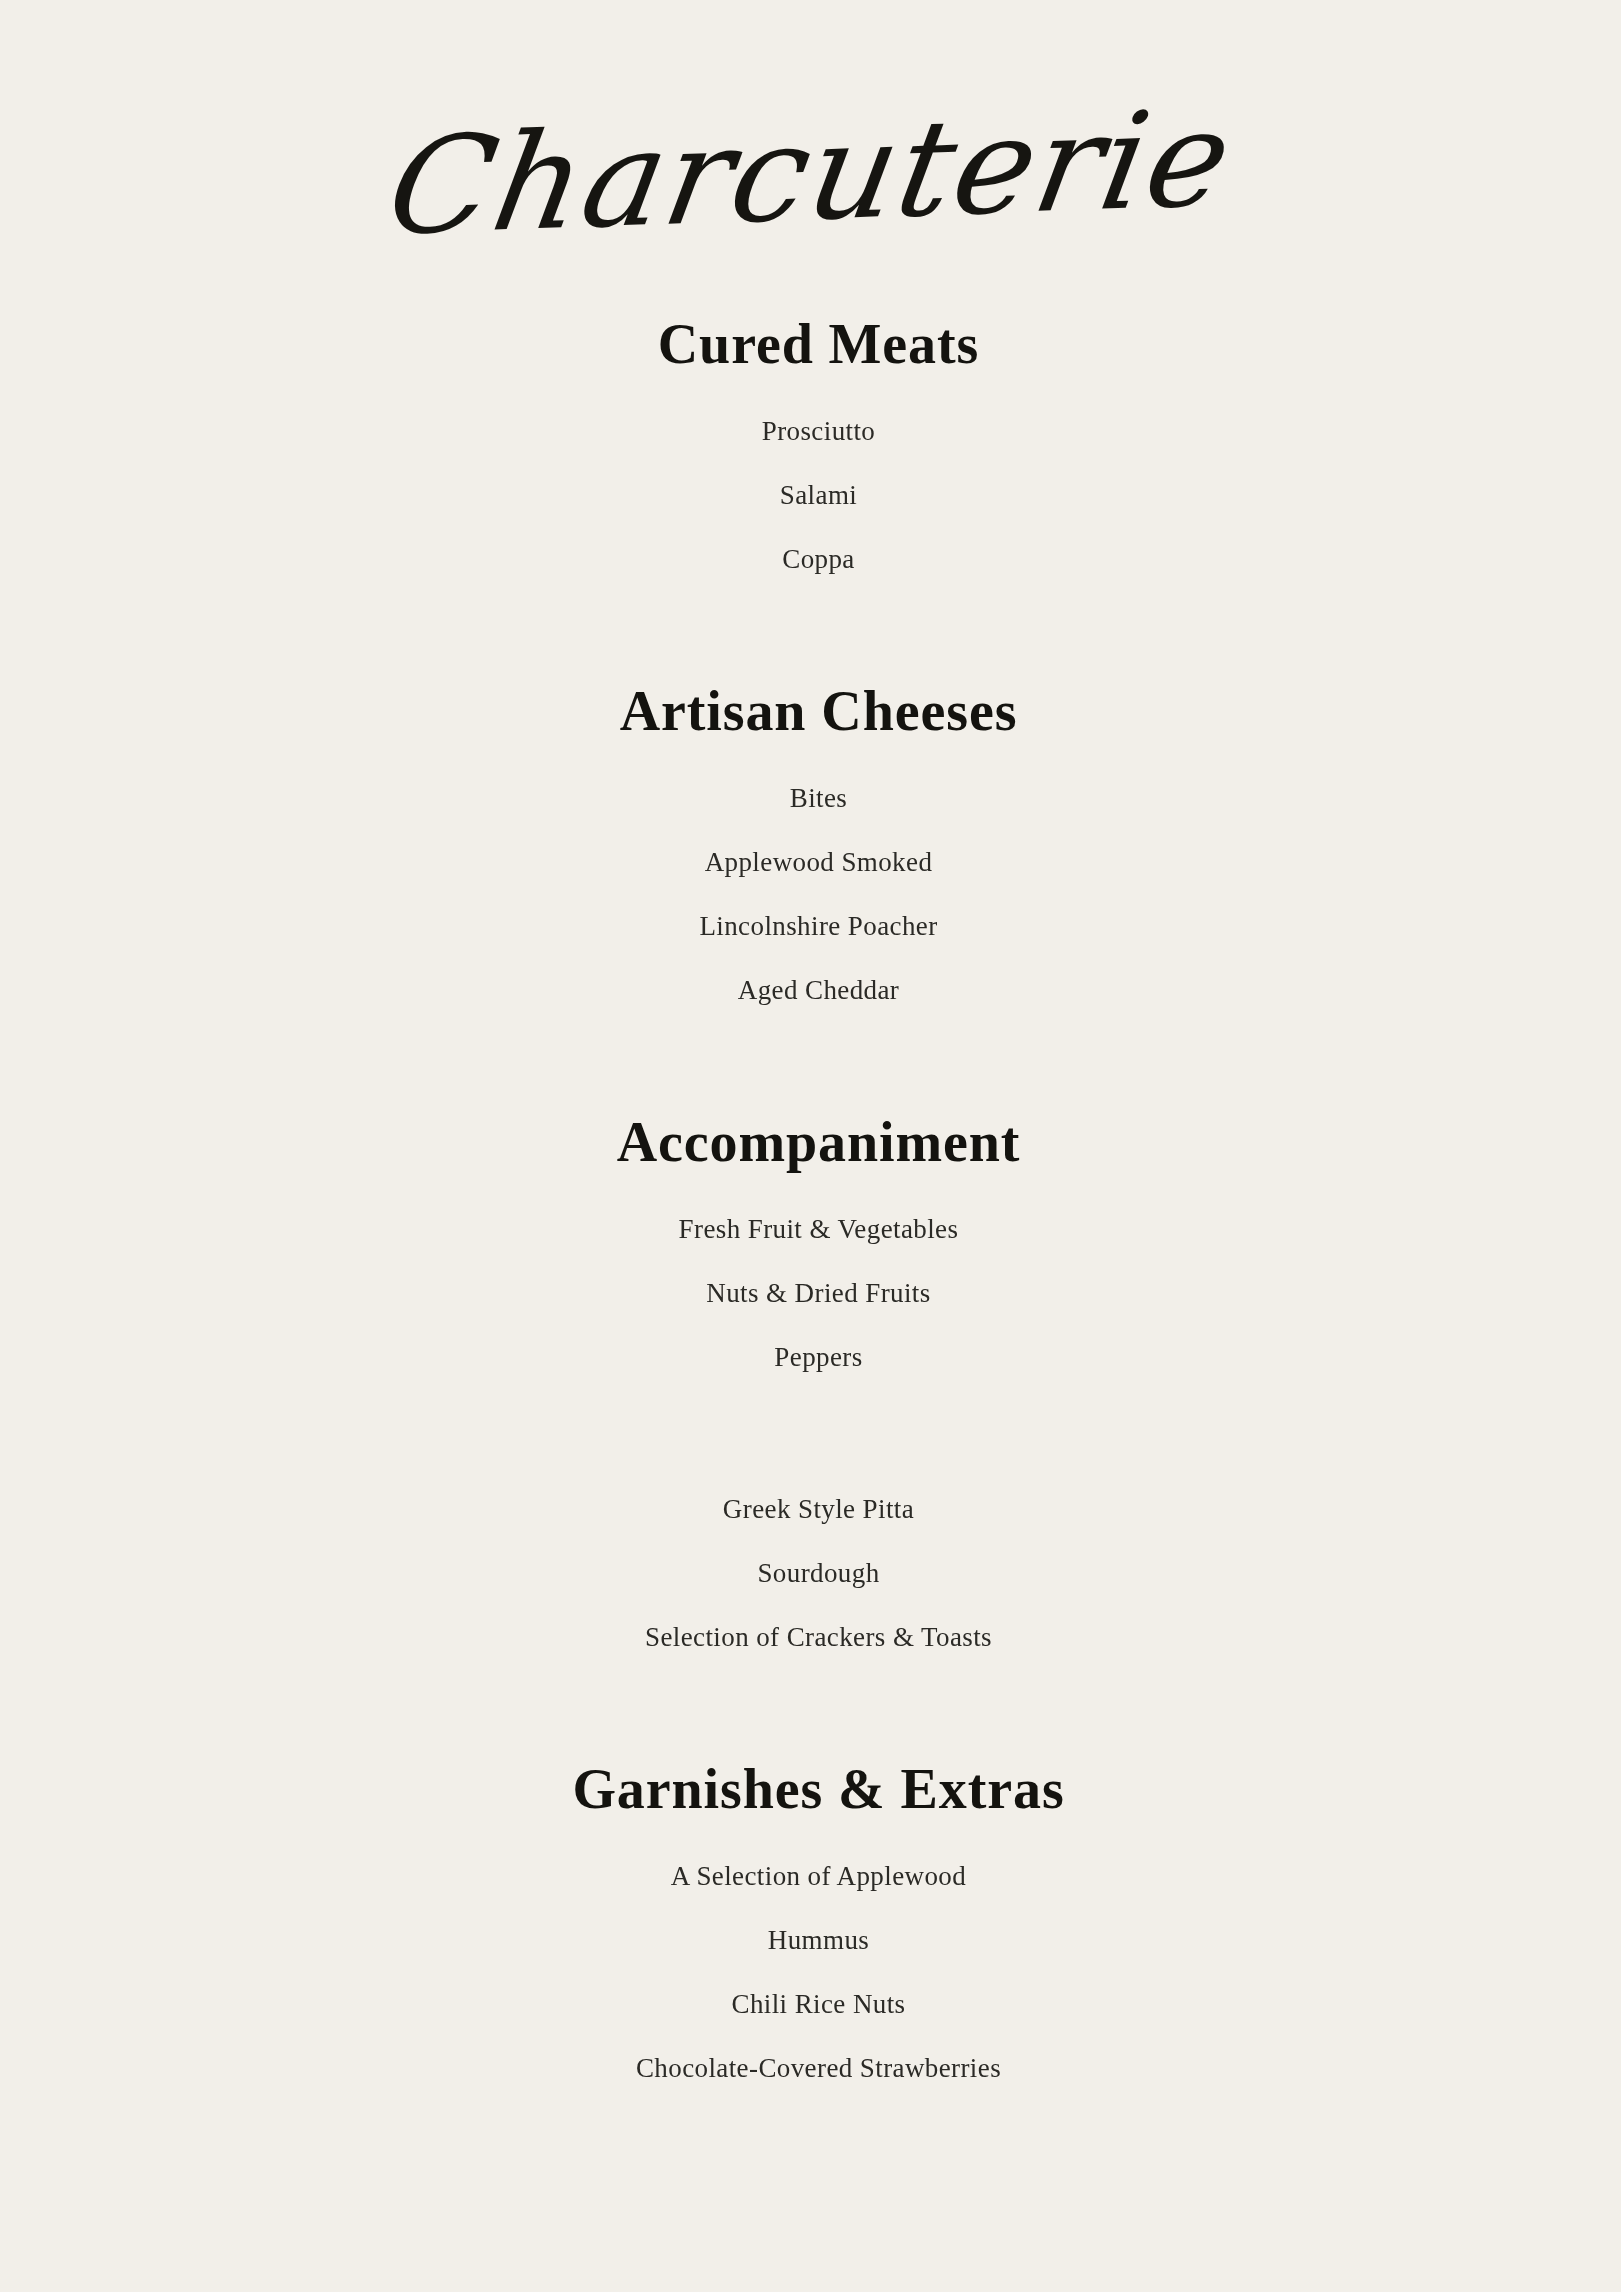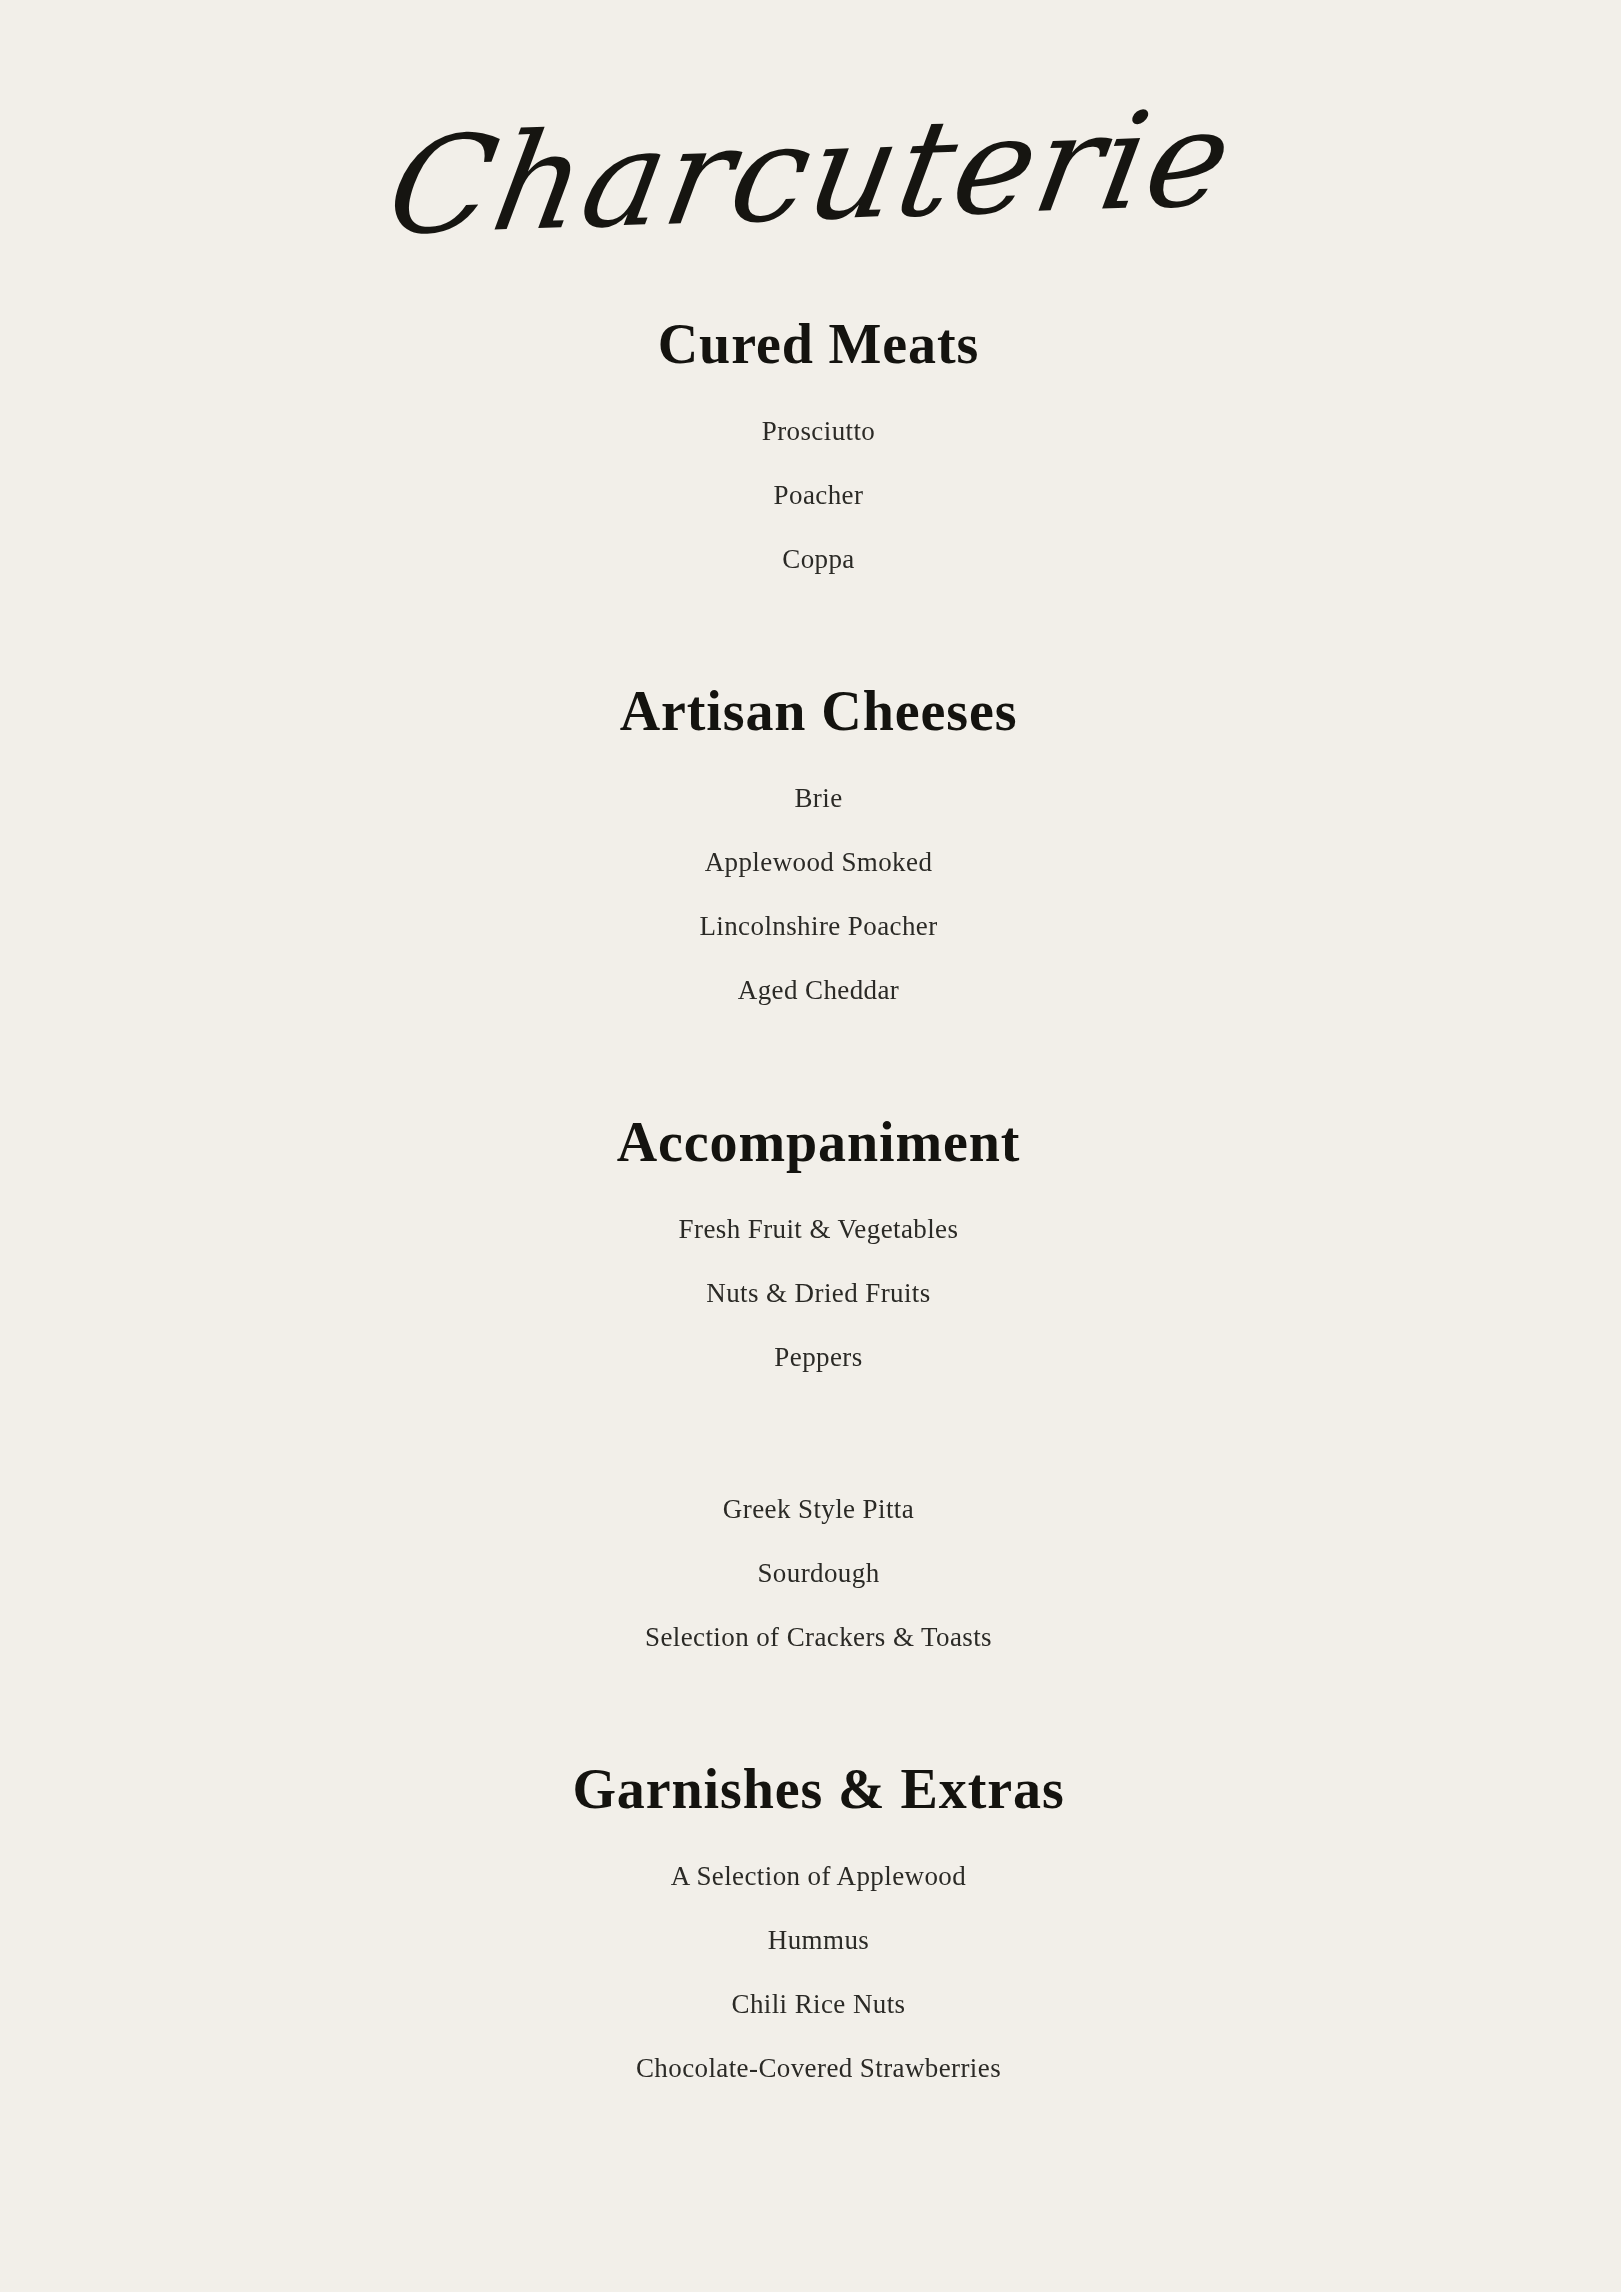--- a/index.html
+++ b/index.html
@@ -75,29 +75,29 @@
 <div class="page">
 
   <h1 class="menu-title">Charcuterie</h1>
 
   <div class="menu">
 
     <section class="section">
       <h2 class="section-heading">Cured Meats</h2>
       <ul class="item-list">
         <li class="item">Prosciutto</li>
-        <li class="item">Poacher</li>
+        <li class="item">Salami</li>
         <li class="item">Coppa</li>
       </ul>
     </section>
 
     <section class="section">
       <h2 class="section-heading">Artisan Cheeses</h2>
       <ul class="item-list">
-        <li class="item">Brie</li>
+        <li class="item">Bites</li>
         <li class="item">Applewood Smoked</li>
         <li class="item">Lincolnshire Poacher</li>
         <li class="item">Aged Cheddar</li>
       </ul>
     </section>
 
     <section class="section">
       <h2 class="section-heading">Accompaniment</h2>
       <ul class="item-list">
         <li class="item">Fresh Fruit &amp; Vegetables</li>

